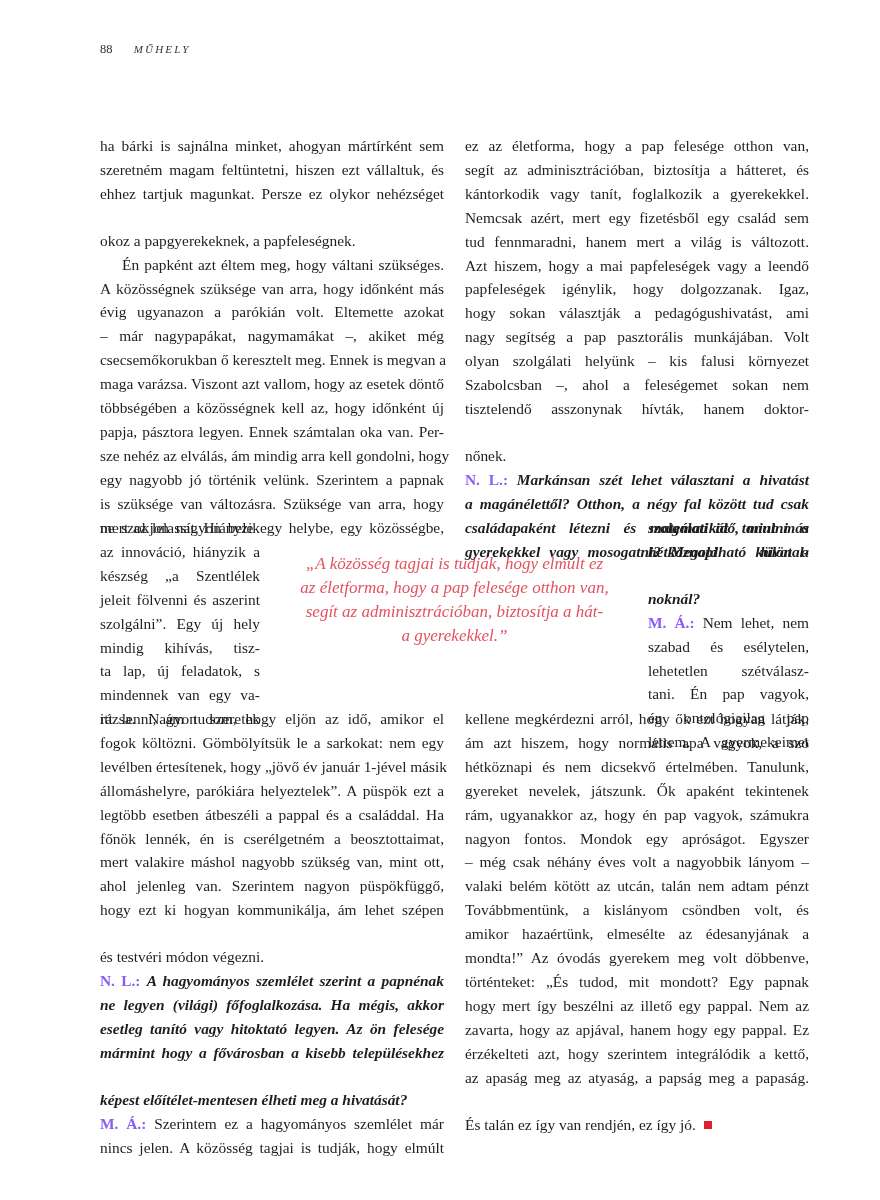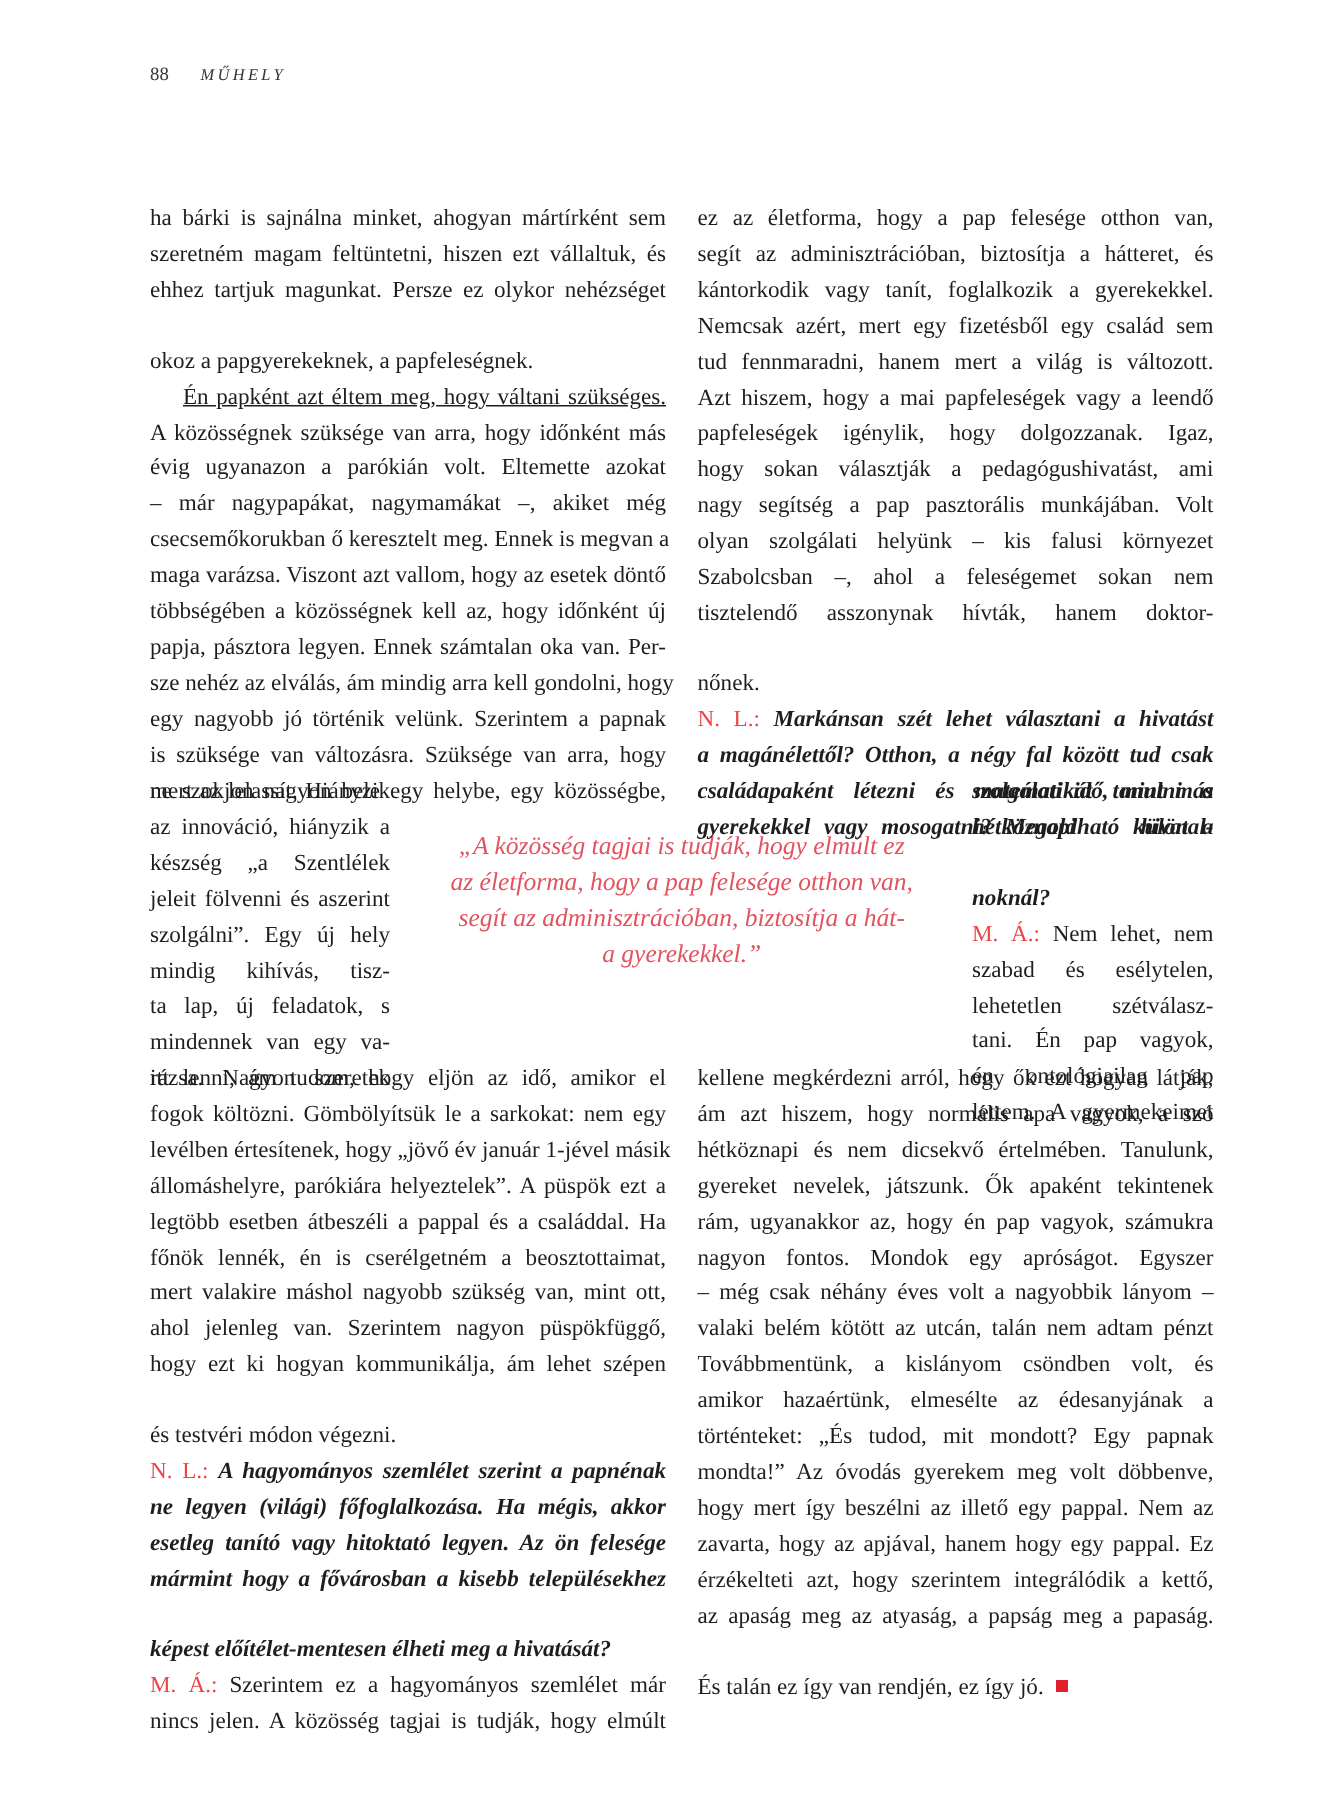--- a/index.html
+++ b/index.html
@@ -2,42 +2,42 @@
 <html><head>
 <meta charset="utf-8">
 <style>
   html, body { margin:0; padding:0; background:#ffffff; }
   body { width:880px; height:1200px; position:relative; overflow:hidden;
          font-family:"Liberation Serif", "DejaVu Serif", serif; color:#1e1e1e; }
   .header { position:absolute; left:100px; top:42px; font-size:12.5px; color:#333; }
   .header .num { margin-right:18px;margin-top:36px; }
   .header .sec { font-style:italic; letter-spacing:2.2px; font-size:11px;text-align:center; }
   .col { position:absolute; font-size:15.4px; line-height:23.9px; text-align:justify; hyphens:manual; }
-  .red { color:#ef4444; }
+  .red { color:#8b5cf6;font-weight:bold; }
   .q { font-style:italic; font-weight:bold; }
   .line { display:block; text-align:justify; text-align-last:justify; white-space:nowrap; }
   .line.last { text-align-last:left;margin-top:23px; }
   .pull { position:absolute; left:272px; top:552px; width:365px; text-align:center;
           font-style:italic; color:#e2525f; font-size:17px; line-height:24px; }
   .endmark { display:inline-block; width:8px; height:8px; background:#e0202f; margin-left:8px; vertical-align:1px; }
 </style>
 </head>
 <body>
 
 <div class="header">
   <span class="num">88</span>
   <span class="sec">MŰHELY</span>
 </div>
 
 <div class="col" style="left:100px; top:134px; width:344px;" id="lc-top">
     <span class="line">ha bárki is sajnálna minket, ahogyan mártírként sem</span>
     <span class="line">szeretném magam feltüntetni, hiszen ezt vállaltuk, és</span>
     <span class="line">ehhez tartjuk magunkat. Persze ez olykor nehézséget</span>
     <span class="line last">okoz a papgyerekeknek, a papfeleségnek.</span>
-    <span class="line" style="padding-left: 22px; text-decoration: underline;">Én papként azt éltem meg, hogy váltani szükséges.</span>
+    <span class="line" style="padding-left: 22px;">Én papként azt éltem meg, hogy váltani szükséges.</span>
     <span class="line">A közösségnek szüksége van arra, hogy időnként más</span>
     <span class="line">évig ugyanazon a parókián volt. Eltemette azokat</span>
     <span class="line">– már nagypapákat, nagymamákat –, akiket még</span>
     <span class="line">csecsemőkorukban ő keresztelt meg. Ennek is megvan a</span>
     <span class="line">maga varázsa. Viszont azt vallom, hogy az esetek döntő</span>
     <span class="line">többségében a közösségnek kell az, hogy időnként új</span>
     <span class="line">papja, pásztora legyen. Ennek számtalan oka van. Per-</span>
     <span class="line">sze nehéz az elválás, ám mindig arra kell gondolni, hogy</span>
     <span class="line">egy nagyobb jó történik velünk. Szerintem a papnak</span>
     <span class="line">is szüksége van változásra. Szüksége van arra, hogy</span>
@@ -115,20 +115,20 @@
     <span class="line">kellene megkérdezni arról, hogy ők ezt hogyan látják,</span>
     <span class="line">ám azt hiszem, hogy normális apa vagyok, a szó</span>
     <span class="line">hétköznapi és nem dicsekvő értelmében. Tanulunk,</span>
     <span class="line">gyereket nevelek, játszunk. Ők apaként tekintenek</span>
     <span class="line">rám, ugyanakkor az, hogy én pap vagyok, számukra</span>
     <span class="line">nagyon fontos. Mondok egy apróságot. Egyszer</span>
     <span class="line">– még csak néhány éves volt a nagyobbik lányom –</span>
     <span class="line">valaki belém kötött az utcán, talán nem adtam pénzt</span>
     <span class="line">Továbbmentünk, a kislányom csöndben volt, és</span>
     <span class="line">amikor hazaértünk, elmesélte az édesanyjának a</span>
+    <span class="line">mondta!” Az óvodás gyerekem meg volt döbbenve,</span>
     <span class="line">történteket: „És tudod, mit mondott? Egy papnak</span>
-    <span class="line">mondta!” Az óvodás gyerekem meg volt döbbenve,</span>
     <span class="line">hogy mert így beszélni az illető egy pappal. Nem az</span>
     <span class="line">zavarta, hogy az apjával, hanem hogy egy pappal. Ez</span>
     <span class="line">érzékelteti azt, hogy szerintem integrálódik a kettő,</span>
     <span class="line">az apaság meg az atyaság, a papság meg a papaság.</span>
     <span class="line last">És talán ez így van rendjén, ez így jó.<span class="endmark"></span></span>
   </div>
 
 </body></html>

